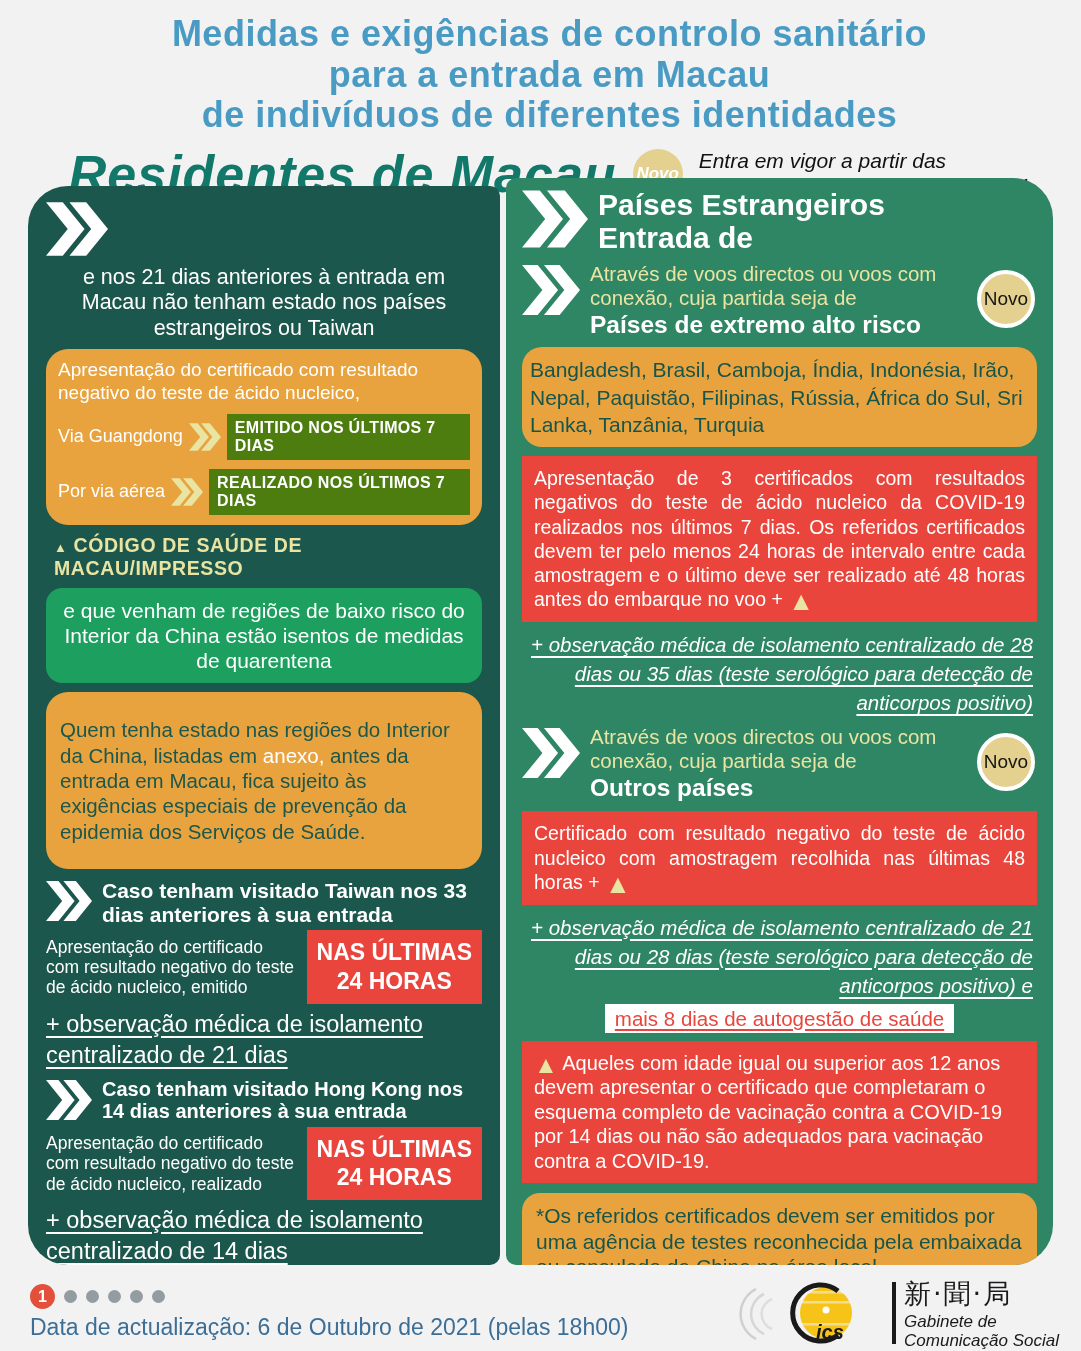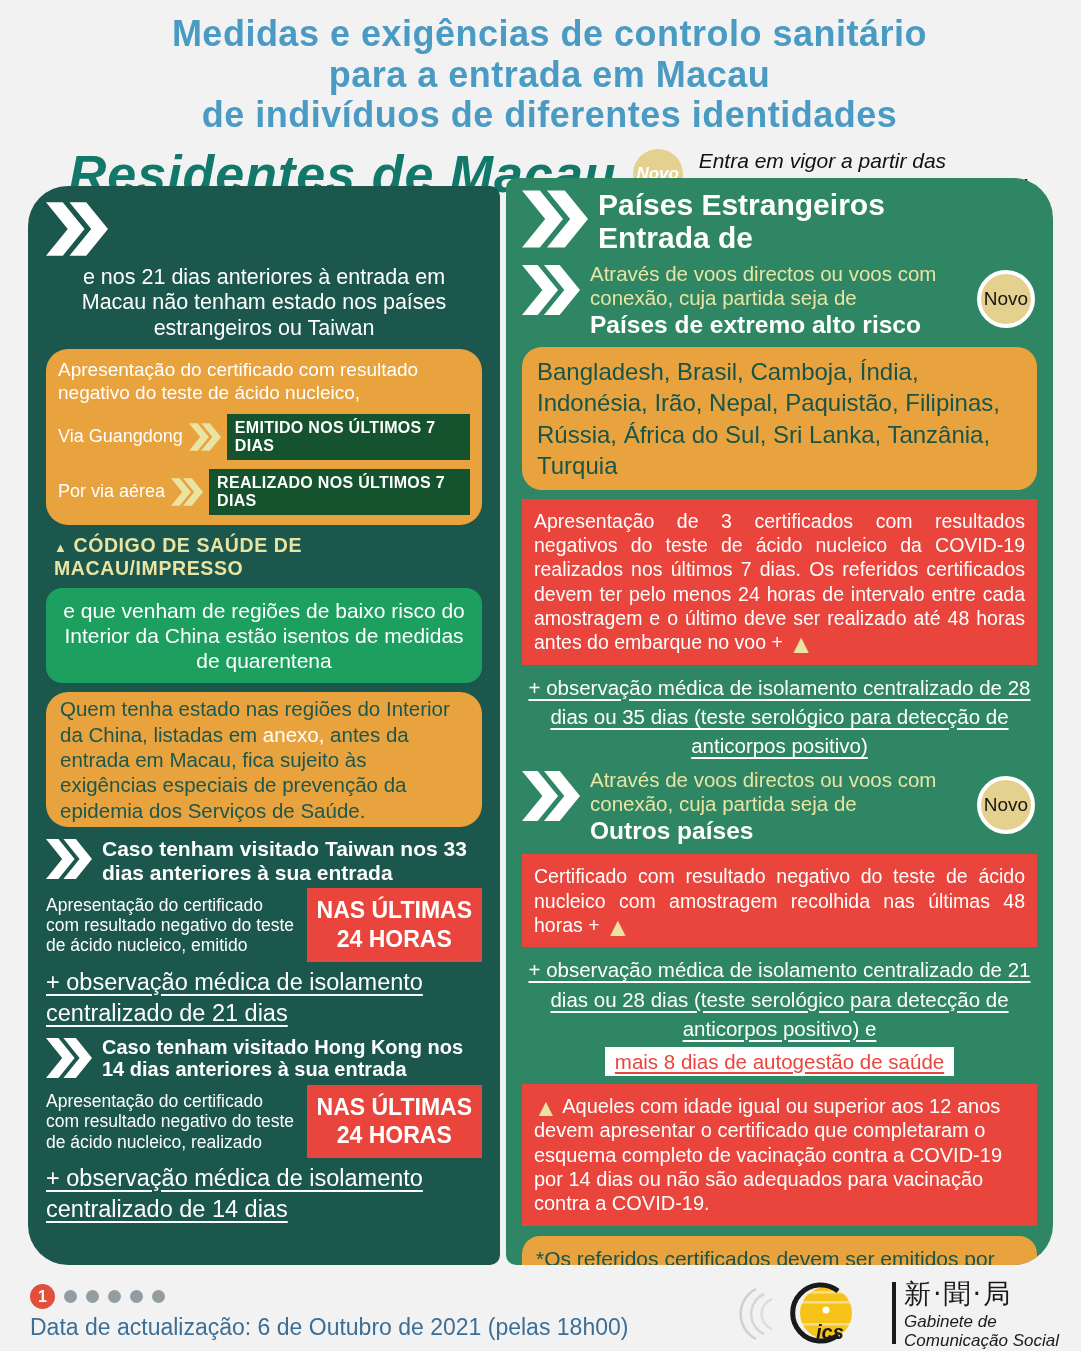--- a/index.html
+++ b/index.html
@@ -27,51 +27,51 @@
   .sec-head .txt { font-weight:bold; line-height:1.12; }
   .chev { flex:0 0 auto; }
 
   
   .lh1 { font-size:23.5px; margin-top:4px; }
   .lpara { text-align:center; font-size:21.5px; line-height:1.18; margin:7px 2px 8px 2px; }
   .obox { background:#E8A33E; border-radius:22px; padding:10px 12px; }
   .obox .intro { color:#fff; font-size:19px; line-height:1.2; }
   .crow { display:flex; align-items:center; gap:6px; margin-top:9px; }
   .crow .lbl { color:#fff; font-size:18px; flex:0 0 auto; }
-  .chip { background:#14532d; color:#fff; font-weight:bold; font-size:16px; padding:5px 8px; letter-spacing:0.3px; }
+  .chip { background:#4d7c0f; color:#fff; font-weight:bold; font-size:16px; padding:5px 8px; letter-spacing:0.3px; }
   .code-line { color:#EAE4A2; font-weight:bold; font-size:19.5px; margin:9px 0 8px 8px; letter-spacing:0.6px; }
   .code-line .tri { font-size:13px; margin-right:6px; }
   .gbox { background:#1DA05F; border-radius:16px; color:#fff; text-align:center; font-size:21px;
           line-height:1.2; padding:10px 12px; margin-bottom:9px; }
   .obox2 { background:#E8A33E; border-radius:22px; color:#1B574C; font-size:20.5px; line-height:1.24;
-           padding:4px 14px; margin-bottom:10px; }
+           padding:25px 14px; margin-bottom:10px; }
   .obox2 .lnk { color:#fff; cursor:pointer; }
   .lh2 { font-size:21px; }
   .cert-row { display:flex; align-items:center; gap:8px; margin:4px 0 2px 0; }
   .cert-row .body { font-size:17.5px; line-height:1.16; flex:1 1 auto; }
   .badge24 { background:#E9453C; color:#fff; font-weight:bold; font-size:23px; line-height:1.25;
              text-align:center; padding:8px 10px; flex:0 0 auto; }
   .unote { text-align:left; font-size:23.5px; line-height:1.32; text-decoration:underline;
            text-underline-offset:4px; margin:5px 0 7px 0; }
 
   
   .rhead .txt { font-size:30px; line-height:1.1; }
   .sub-block { display:flex; gap:10px; align-items:flex-start; position:relative; margin-top:8px; padding-right:74px; }
   .sub-khaki { color:#EAE4A2; font-size:20.5px; line-height:1.15; }
   .sub-title { color:#fff; font-weight:bold; font-size:24.5px; line-height:1.15; margin-top:2px; }
   .novo-ring { position:absolute; right:2px; top:8px; width:58px; height:58px; border-radius:50%;
                background:#E4D18F; border:4px solid #fff; color:#151515; font-size:19px;
                display:flex; align-items:center; justify-content:center; }
-  .countries { background:#E8A33E; border-radius:20px; color:#17544A; font-size:24px; line-height:1.3;
-               padding:9px 15px; margin-top:8px; }
+  .countries { background:#E8A33E; border-radius:20px; color:#17544A; font-size:21px; line-height:1.3;
+               padding:9px 8px; margin-top:8px; }
   .rbox { background:#E9453C; color:#fff; font-size:19.5px; line-height:1.24; text-align:justify;
           padding:10px 12px; margin-top:9px; }
   .rbox .tri { color:#EAE4A2; font-size:26px; line-height:0.8; vertical-align:-4px; display:inline-block; }
-  .rnote { text-align:center; font-size:20.5px; line-height:1.42; text-decoration:underline;
-           text-underline-offset:4px; margin:8px 4px 2px 4px; }
+  .rnote { text-align:right; font-size:20.5px; line-height:1.42; text-decoration:underline;
+           text-underline-offset:4px; margin:8px 4px 2px 4px;font-style:italic; }
   .chip-line { text-align:center; margin:7px 0 2px 0; }
   .chip-white { background:#fff; color:#E9453C; font-size:20.5px; padding:3px 10px;
                 text-decoration:underline; text-underline-offset:3px; }
   .vbox { background:#E9453C; color:#fff; font-size:20px; line-height:1.22; text-align:left;
           padding:10px 12px; margin-top:10px; }
   .vbox .tri { color:#EAE4A2; font-size:24px; line-height:0.8; vertical-align:-3px; }
   .abox { background:#E8A33E; border-radius:18px 18px 24px 18px; color:#17544A; font-size:21px;
           line-height:1.22; padding:10px 14px; margin-top:10px; }
 
   

